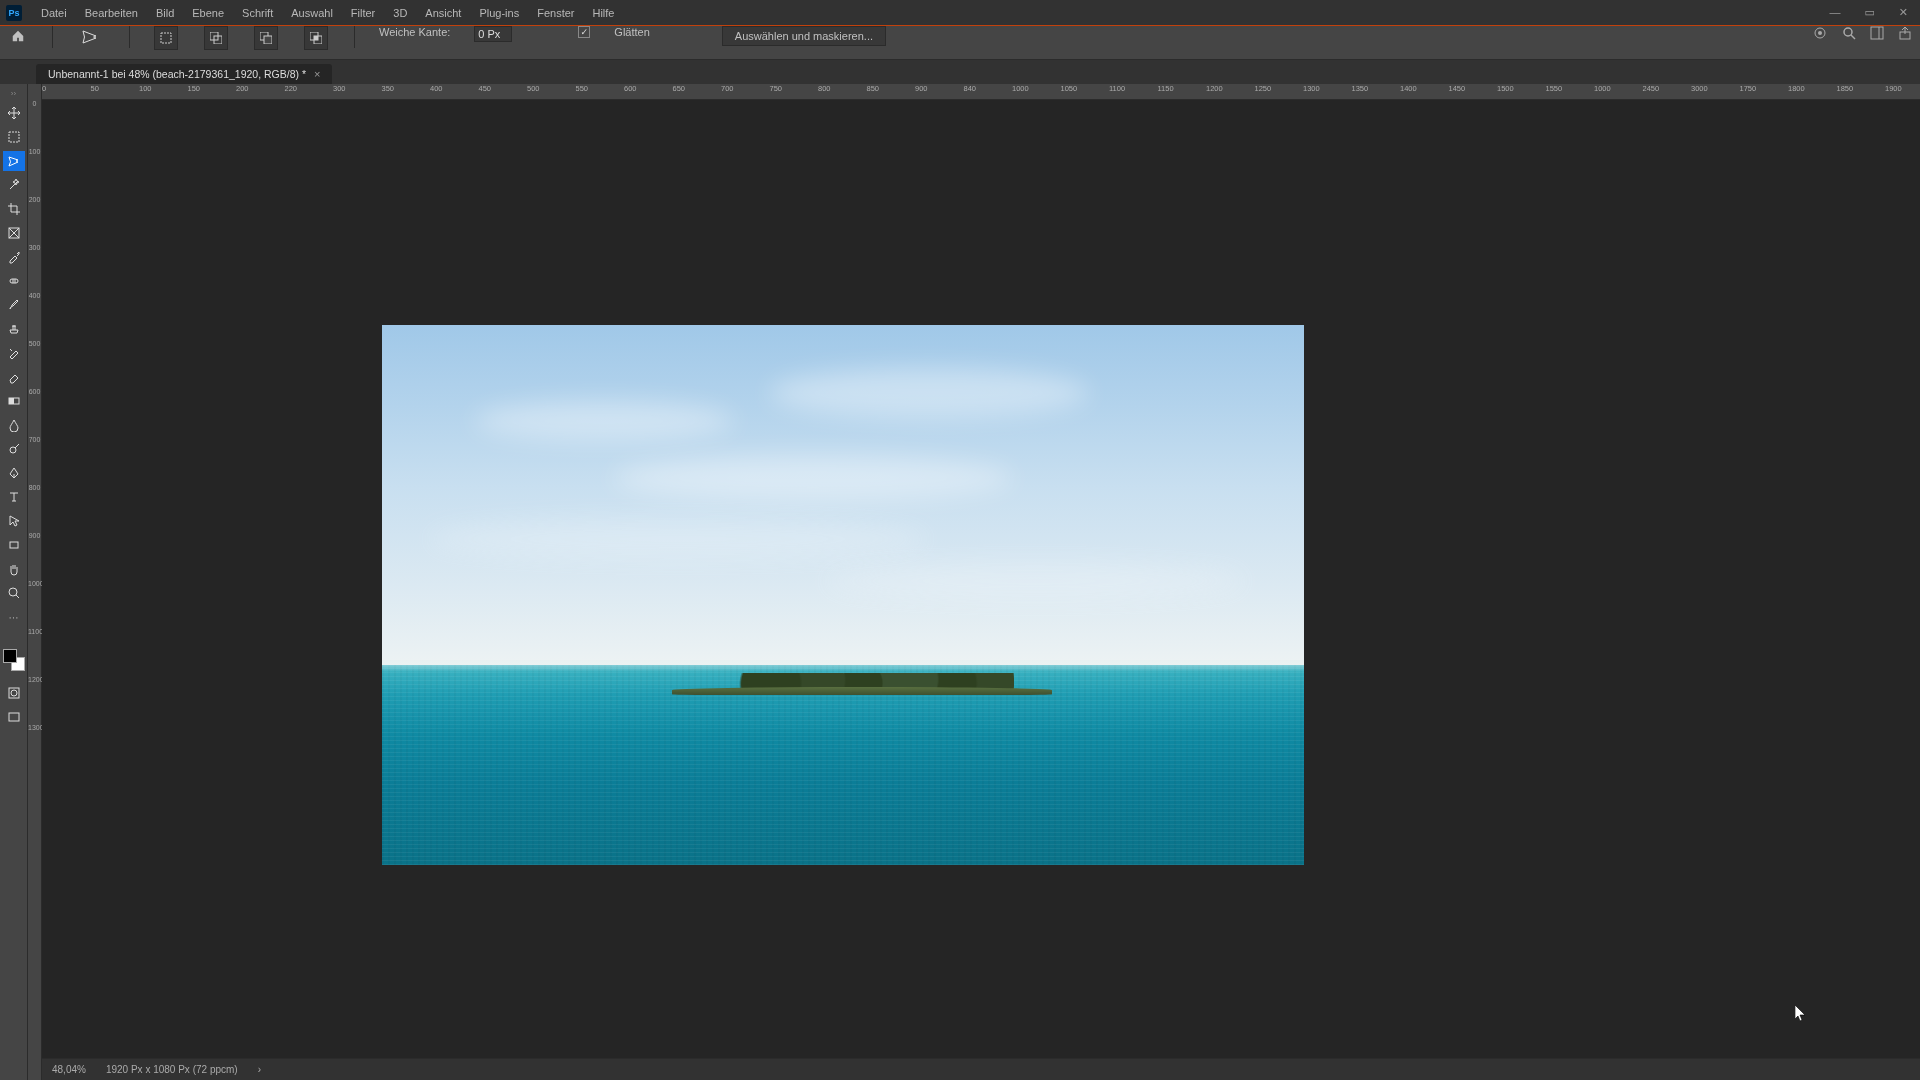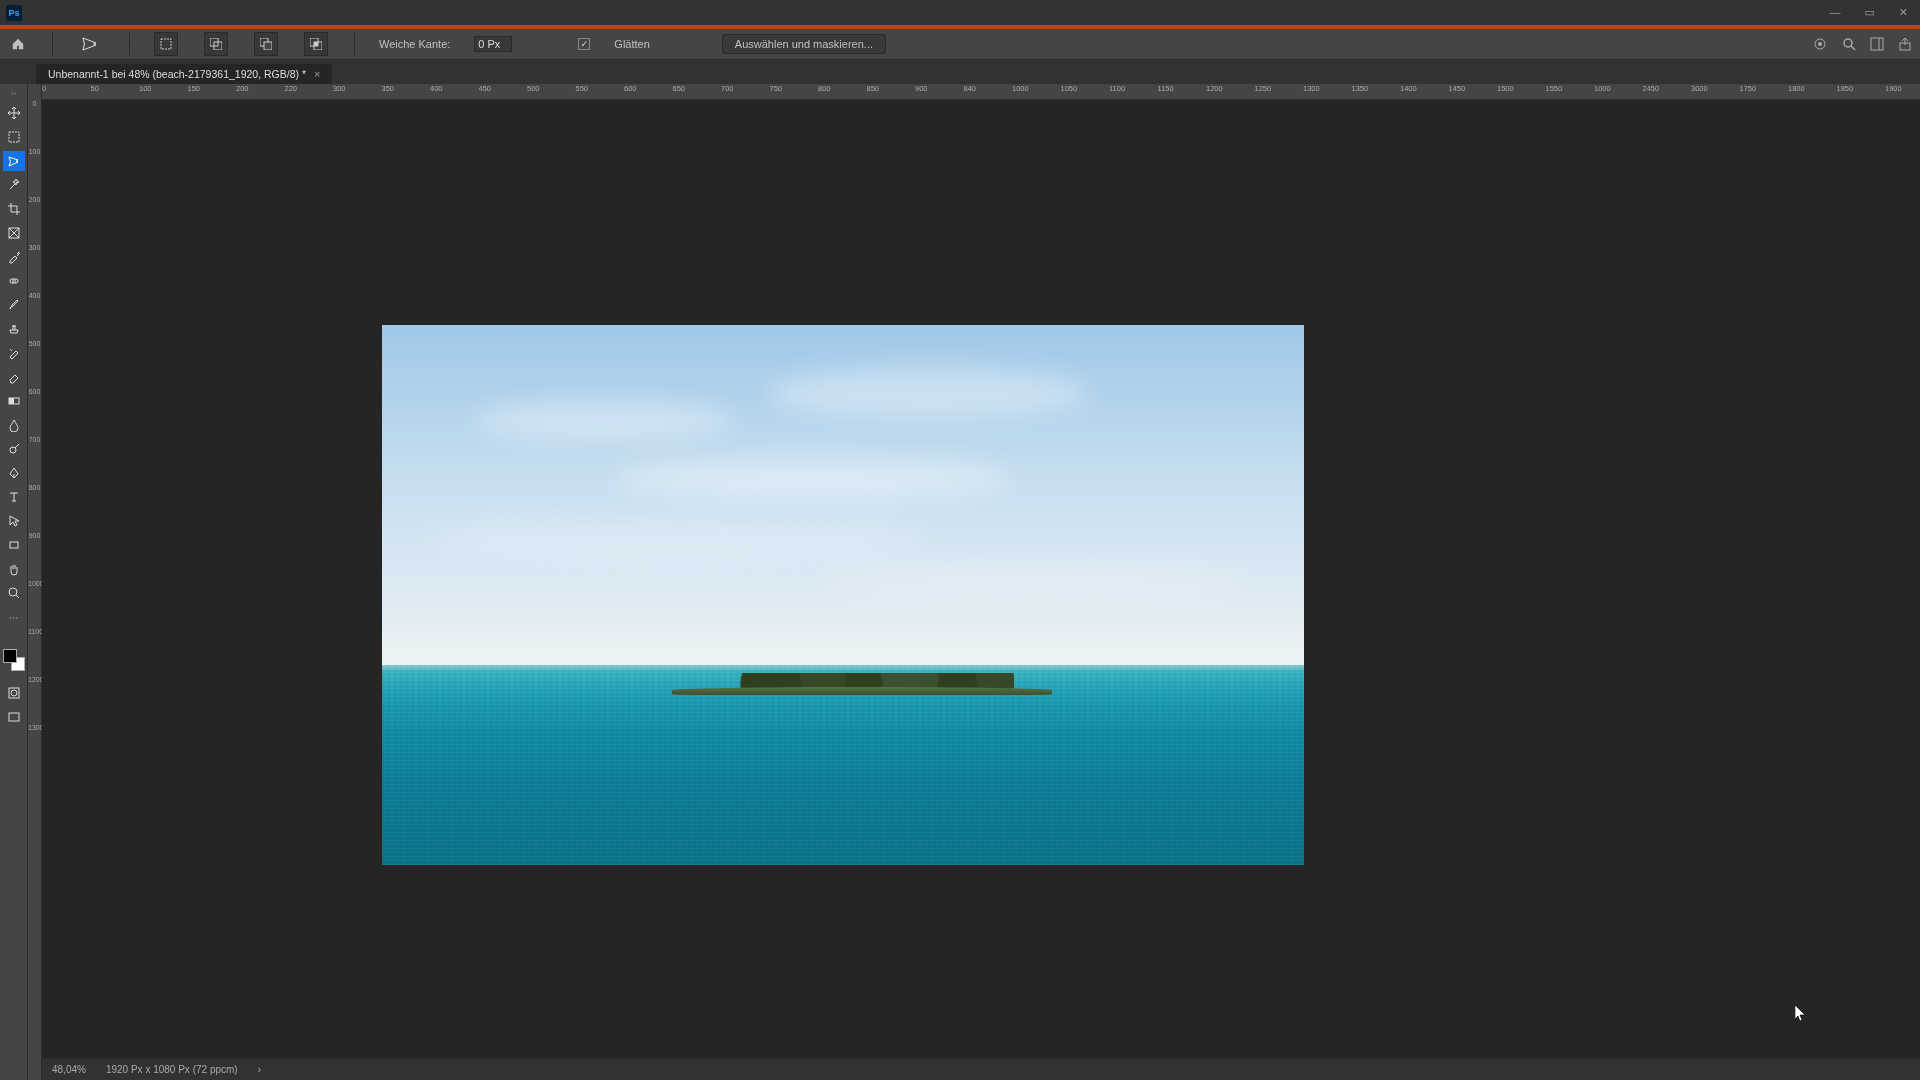--- a/index.html
+++ b/index.html
@@ -7,21 +7,21 @@
 
 
 .titlebar { height: 25px; background: #323232; display: flex; align-items: center; padding: 0 6px; }
 .titlebar .ps-logo { width: 16px; height: 16px; background: #001e36; border-radius: 2px; display: flex; align-items: center; justify-content: center; font-size: 9px; font-weight: bold; color: #31a8ff; margin-right: 10px; }
 .titlebar .menu { display: flex; gap: 0; }
 .titlebar .menu span { padding: 3px 9px; cursor: default; }
 .titlebar .win-controls { margin-left: auto; display: flex; gap: 12px; font-size: 11px; color: #999; }
 .titlebar .win-controls span { padding: 2px 6px; cursor: default; }
 
 
-.options-bar { height: 35px; background: #454545; border-top: 4px solid #c2410c; border-bottom: 1px solid #2b2b2b; display: flex; align-items: center; padding: 0 8px; gap: 24px; }
+.options-bar { height: 35px; background: #454545; border-top: 1px solid #c2410c; border-bottom: 1px solid #2b2b2b; display: flex; align-items: flex-start; padding: 0 8px; gap: 24px; }
 .options-bar .home-icon { width: 20px; height: 20px; display: flex; align-items: center; justify-content: center; }
 .options-bar .divider { width: 1px; height: 22px; background: #2b2b2b; }
 .options-bar .tool-icon-box { width: 28px; height: 22px; display: flex; align-items: center; justify-content: center; }
 .options-bar .icon-btn { width: 24px; height: 24px; background: #383838; border: 1px solid #2b2b2b; display: flex; align-items: center; justify-content: center; margin-right: 2px; }
 .options-bar label { font-size: 11px; color: #c0c0c0; }
 .options-bar input[type=text] { width: 38px; height: 16px; background: #383838; border: 1px solid #2b2b2b; color: #ddd; font-size: 11px; padding: 0 3px; }
 .options-bar .checkbox { width: 12px; height: 12px; background: #454545; border: 1px solid #888; display: inline-flex; align-items: center; justify-content: center; font-size: 9px; color: #ddd; }
 .options-bar .select-mask-btn { background: #383838; border: 1px solid #2b2b2b; padding: 3px 12px; font-size: 11px; color: #c0c0c0; }
 .options-bar .right-icons { margin-left: auto; display: flex; gap: 14px; }
 
@@ -72,20 +72,34 @@
 
 
 .cursor-arrow { position: absolute; width: 12px; height: 18px; pointer-events: none; }
 
 </style>
 </head>
 <body>
 
 <div class="titlebar">
   <div class="ps-logo">Ps</div>
+  <div class="menu">
+    <span>Datei</span>
+    <span>Bearbeiten</span>
+    <span>Bild</span>
+    <span>Ebene</span>
+    <span>Schrift</span>
+    <span>Auswahl</span>
+    <span>Filter</span>
+    <span>3D</span>
+    <span>Ansicht</span>
+    <span>Plug-ins</span>
+    <span>Fenster</span>
+    <span>Hilfe</span>
+  </div>
   <div class="win-controls">
     <span>—</span>
     <span>▭</span>
     <span>✕</span>
   </div>
 </div>
 
 <div class="options-bar">
   <div class="home-icon">
     <svg class="icon-sm" viewBox="0 0 16 16">

